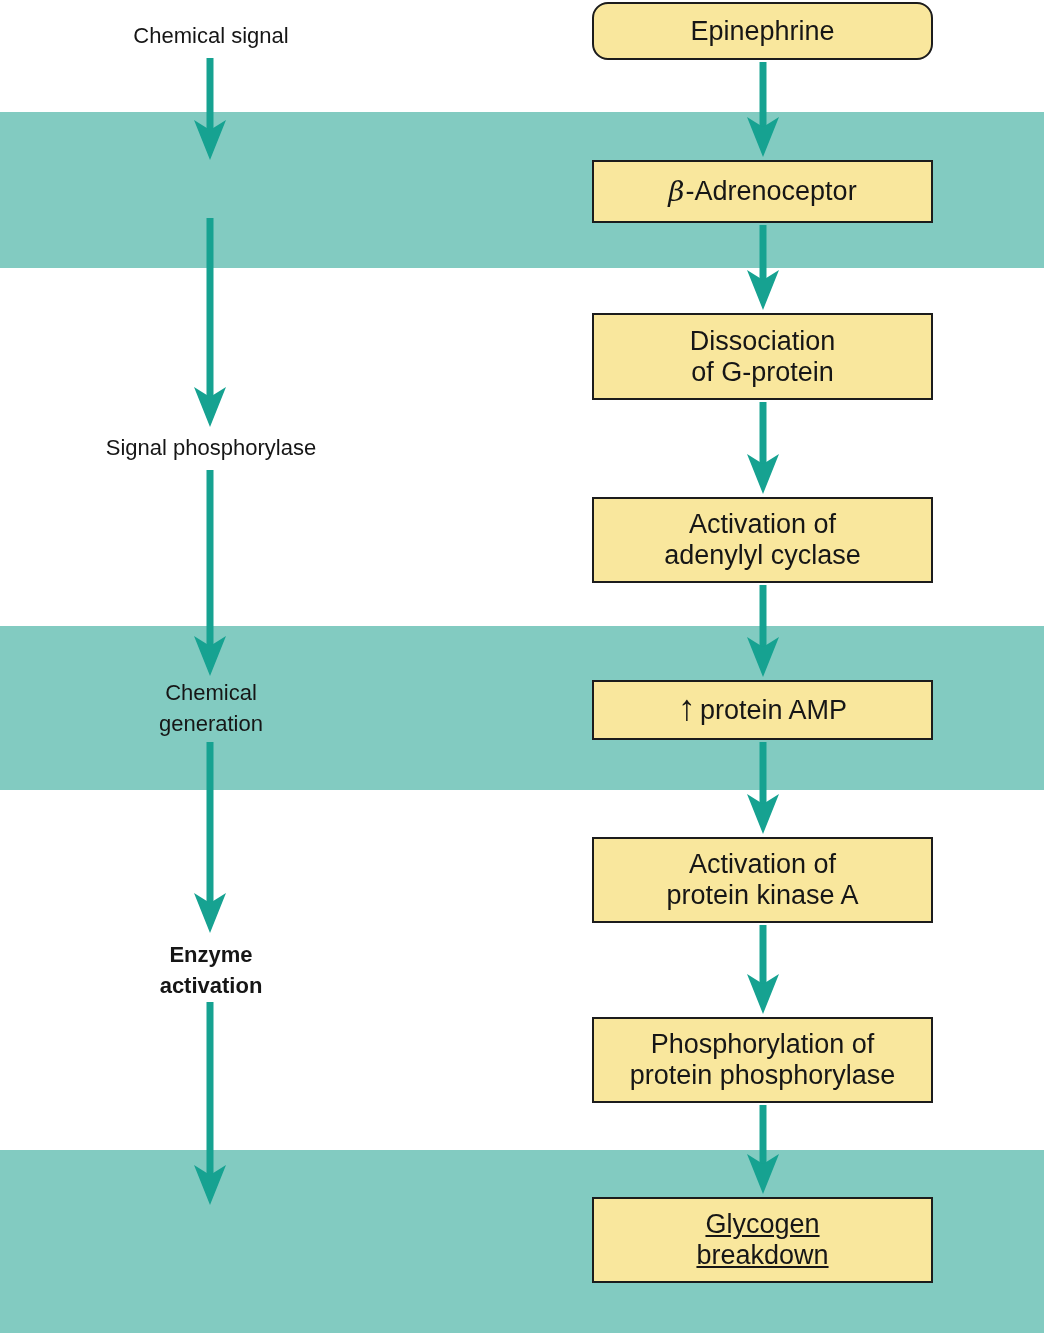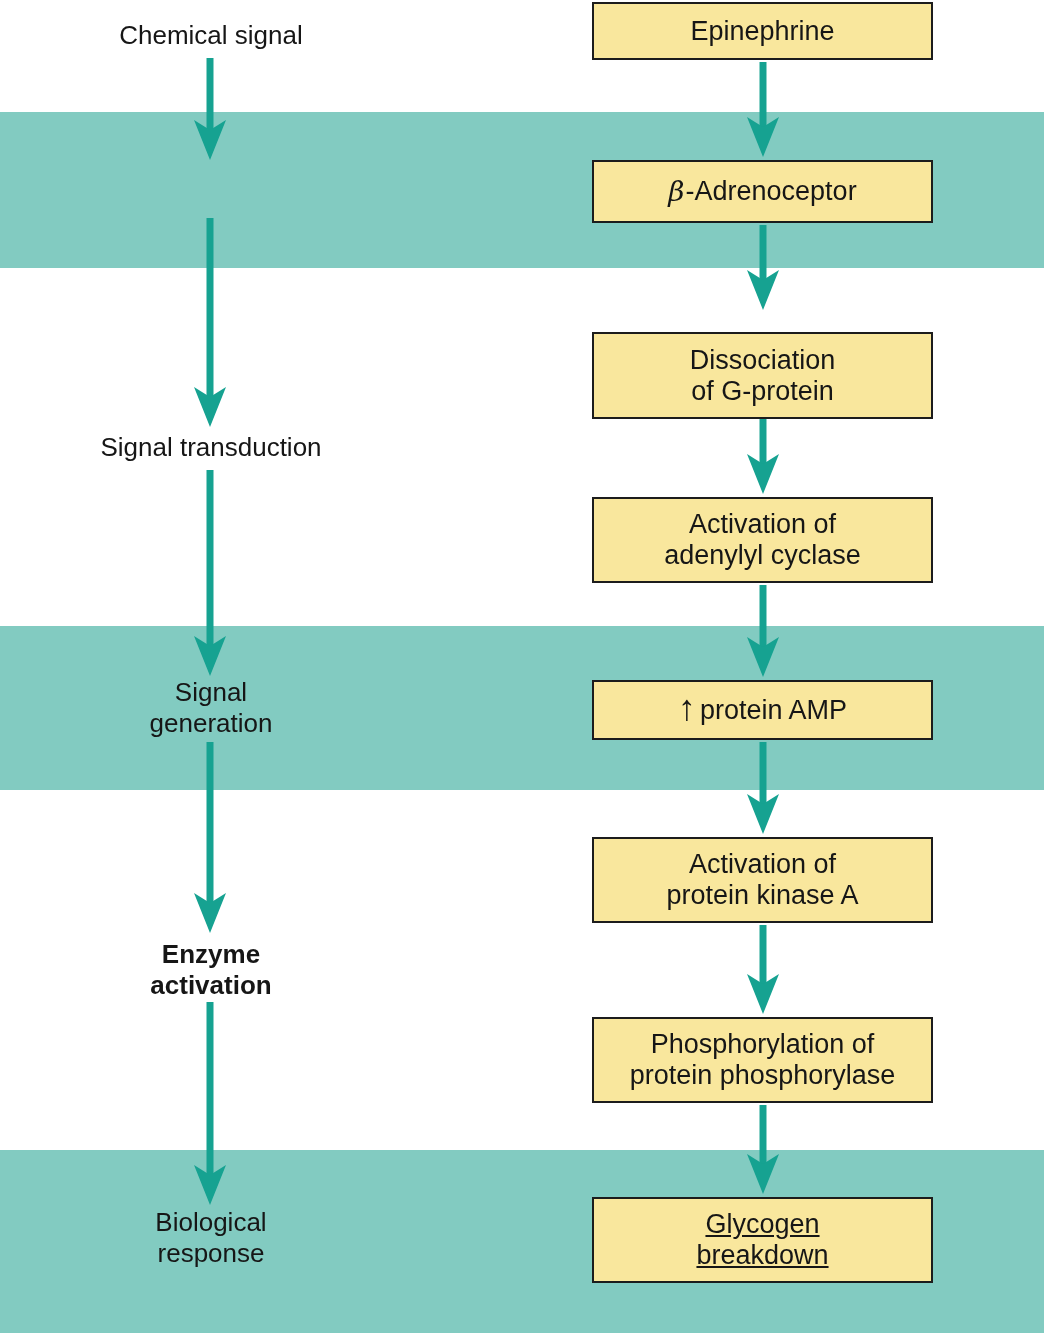--- a/index.html
+++ b/index.html
@@ -20,21 +20,21 @@
   }
   #band-receptor   { top: 112px;  height: 156px; }
   #band-message    { top: 626px;  height: 164px; }
   #band-biological { top: 1150px; height: 183px; }
 
   .stage {
     position: absolute;
     left: 35px;
     width: 352px;
     text-align: center;
-    font-size: 26px;
+    font-size: 22px;
     line-height: 31px;
     white-space: pre-line;
     color: #161616;
   }
   #stage-chemical   { top: 20px;   }
   #stage-receptor   { top: 172px;  }
   #stage-signal     { top: 432px;  }
   #stage-message    { top: 677px;  }
   #stage-enzyme     { top: 939px; font-weight: bold;  }
   #stage-biological { top: 1207px; }
@@ -48,23 +48,23 @@
     border: 2px solid #1c1c1c;
     display: flex;
     align-items: center;
     justify-content: center;
     text-align: center;
     font-size: 27px;
     line-height: 31px;
     white-space: pre-line;
     color: #161616;
   }
-  #box-epinephrine     { top: 2px;    height: 58px; }
+  #box-epinephrine     { top: 2px;    height: 58px; border-radius: 16px; }
   #box-adrenoceptor    { top: 160px;  height: 63px; }
-  #box-dissociation    { top: 313px;  height: 87px; margin-top: 19px; }
+  #box-dissociation    { top: 313px;  height: 87px; }
   #box-adenylyl        { top: 497px;  height: 86px; }
   #box-camp            { top: 680px;  height: 60px; }
   #box-pka             { top: 837px;  height: 86px; }
   #box-phosphorylation { top: 1017px; height: 86px; }
   #box-glycogen        { top: 1197px; height: 86px; text-decoration: underline; }
 
   .beta {
     font-family: "DejaVu Serif", serif;
     font-style: italic;
     font-size: 28px;
@@ -142,27 +142,25 @@
       <line x1="763" y1="925" x2="763" y2="984"></line>
       <polygon points="763,1014 747,974 763,984 779,974"></polygon>
     </g>
     <g>
       <line x1="763" y1="1105" x2="763" y2="1164"></line>
       <polygon points="763,1194 747,1154 763,1164 779,1154"></polygon>
     </g>
   </svg>
 
   <div class="stage" id="stage-chemical">Chemical signal</div>
-  <div class="stage" id="stage-signal">Signal transduction</div>
-  <div class="stage" id="stage-message">Signal
+  <div class="stage" id="stage-signal">Signal phosphorylase</div>
+  <div class="stage" id="stage-message">Chemical
 generation</div>
   <div class="stage" id="stage-enzyme">Enzyme
 activation</div>
-  <div class="stage" id="stage-biological">Biological
-response</div>
 
   <div class="box" id="box-epinephrine">
     <span>Epinephrine</span>
   </div>
 
   <div class="box" id="box-adrenoceptor">
     <span class="beta">β</span><span>-Adrenoceptor</span>
   </div>
 
   <div class="box" id="box-dissociation">

